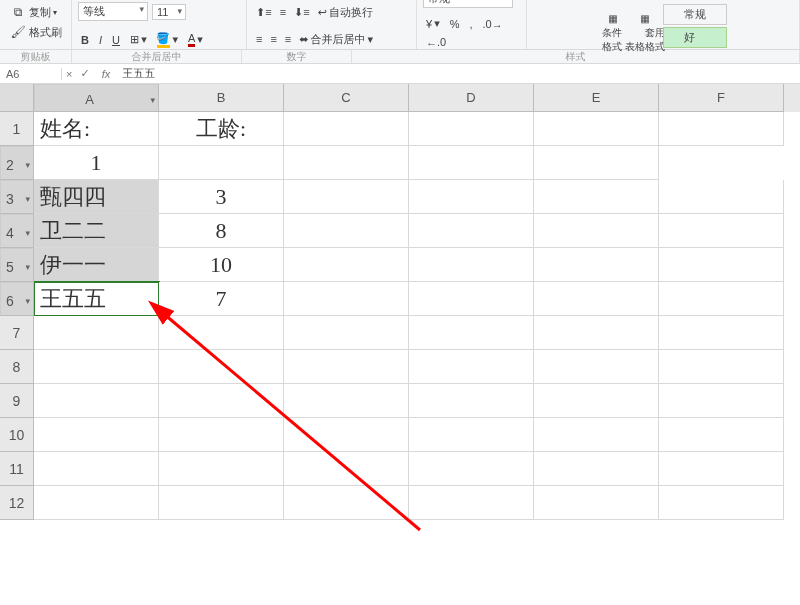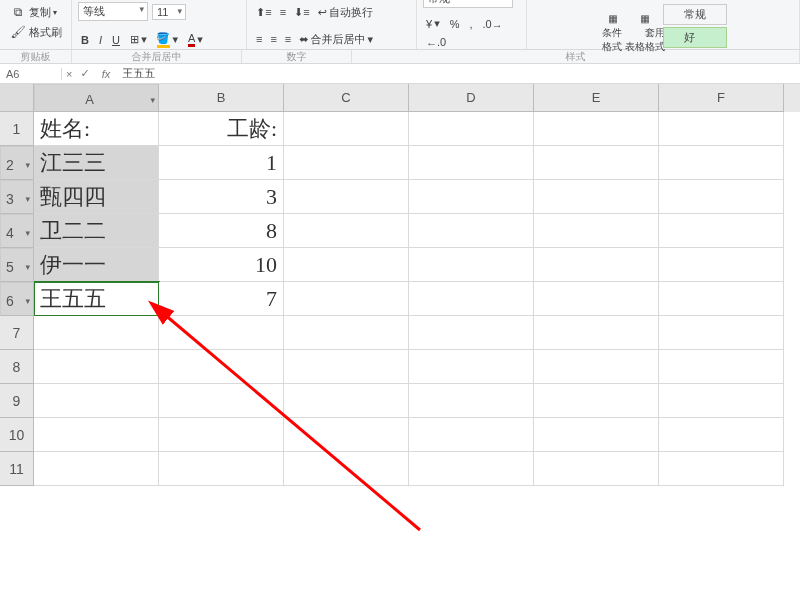--- a/index.html
+++ b/index.html
@@ -32,21 +32,21 @@
 .colhead { display: flex; height: 28px; background: #e8e8e8; }
 .corner { width: 34px; background: #ddd; border-right: 1px solid #bcbcbc; border-bottom: 1px solid #bcbcbc; }
 .ch { border-right: 1px solid #bcbcbc; border-bottom: 1px solid #bcbcbc; text-align: center; line-height: 28px; font-size: 13px; color: #555; background: #e8e8e8; }
 .ch.sel { background: #d6d6d6; }
 .ch.A { width: 125px; } .ch.B { width: 125px; } .ch.C { width: 125px; } .ch.D { width: 125px; } .ch.E { width: 125px; } .ch.F { width: 125px; }
 
 .row { display: flex; height: 34px; }
 .rh { width: 34px; border-right: 1px solid #bcbcbc; border-bottom: 1px solid #bcbcbc; background: #e8e8e8; text-align: center; line-height: 34px; font-size: 14px; color: #555; }
 .rh.sel { background: #d6d6d6; }
 .cell { border-right: 1px solid #d9d9d9; border-bottom: 1px solid #d9d9d9; padding: 0 6px; line-height: 34px; font-size: 22px; font-family: SimSun, serif; color: #333; background: #fff; }
-.cell.A { width: 125px; } .cell.B { width: 125px; text-align: right; } .cell.C { width: 125px; } .cell.D { width: 125px; } .cell.E { width: 125px; } .cell.F { width: 125px; }
+.cell.A { width: 125px; } .cell.B { width: 125px; text-align: center; } .cell.C { width: 125px; } .cell.D { width: 125px; } .cell.E { width: 125px; } .cell.F { width: 125px; }
 .cell.selected { background: #d6d6d6; }
 .cell.active { background: #fff; outline: 2px solid #2b7d2b; outline-offset: -1px; }
 
 .arrow { position: absolute; pointer-events: none; }
 
 </style>
 </head>
 <body>
 
 <div class="ribbon">
@@ -171,21 +171,20 @@
         <div class="rh">1</div>
         <div class="cell A">姓名:</div>
         <div class="cell B">工龄:</div>
         <div class="cell C"></div>
         <div class="cell D"></div>
         <div class="cell E"></div>
         <div class="cell F"></div>
       </div>
       <div class="row">
         <div class="rh sel">2</div>
-        <div class="cell A selected">江三三</div>
         <div class="cell B">1</div>
         <div class="cell C"></div>
         <div class="cell D"></div>
         <div class="cell E"></div>
         <div class="cell F"></div>
       </div>
       <div class="row">
         <div class="rh sel">3</div>
         <div class="cell A selected">甄四四</div>
         <div class="cell B">3</div>
@@ -252,20 +251,29 @@
         <div class="rh">10</div>
         <div class="cell A"></div>
         <div class="cell B"></div>
         <div class="cell C"></div>
         <div class="cell D"></div>
         <div class="cell E"></div>
         <div class="cell F"></div>
       </div>
       <div class="row">
         <div class="rh">11</div>
+        <div class="cell A"></div>
+        <div class="cell B"></div>
+        <div class="cell C"></div>
+        <div class="cell D"></div>
+        <div class="cell E"></div>
+        <div class="cell F"></div>
+      </div>
+      <div class="row">
+        <div class="rh">12</div>
         <div class="cell A"></div>
         <div class="cell B"></div>
         <div class="cell C"></div>
         <div class="cell D"></div>
         <div class="cell E"></div>
         <div class="cell F"></div>
       </div>
     </div>
   <svg class="arrow" style="left:140px;top:216px" width="300" height="250">
     <defs>

